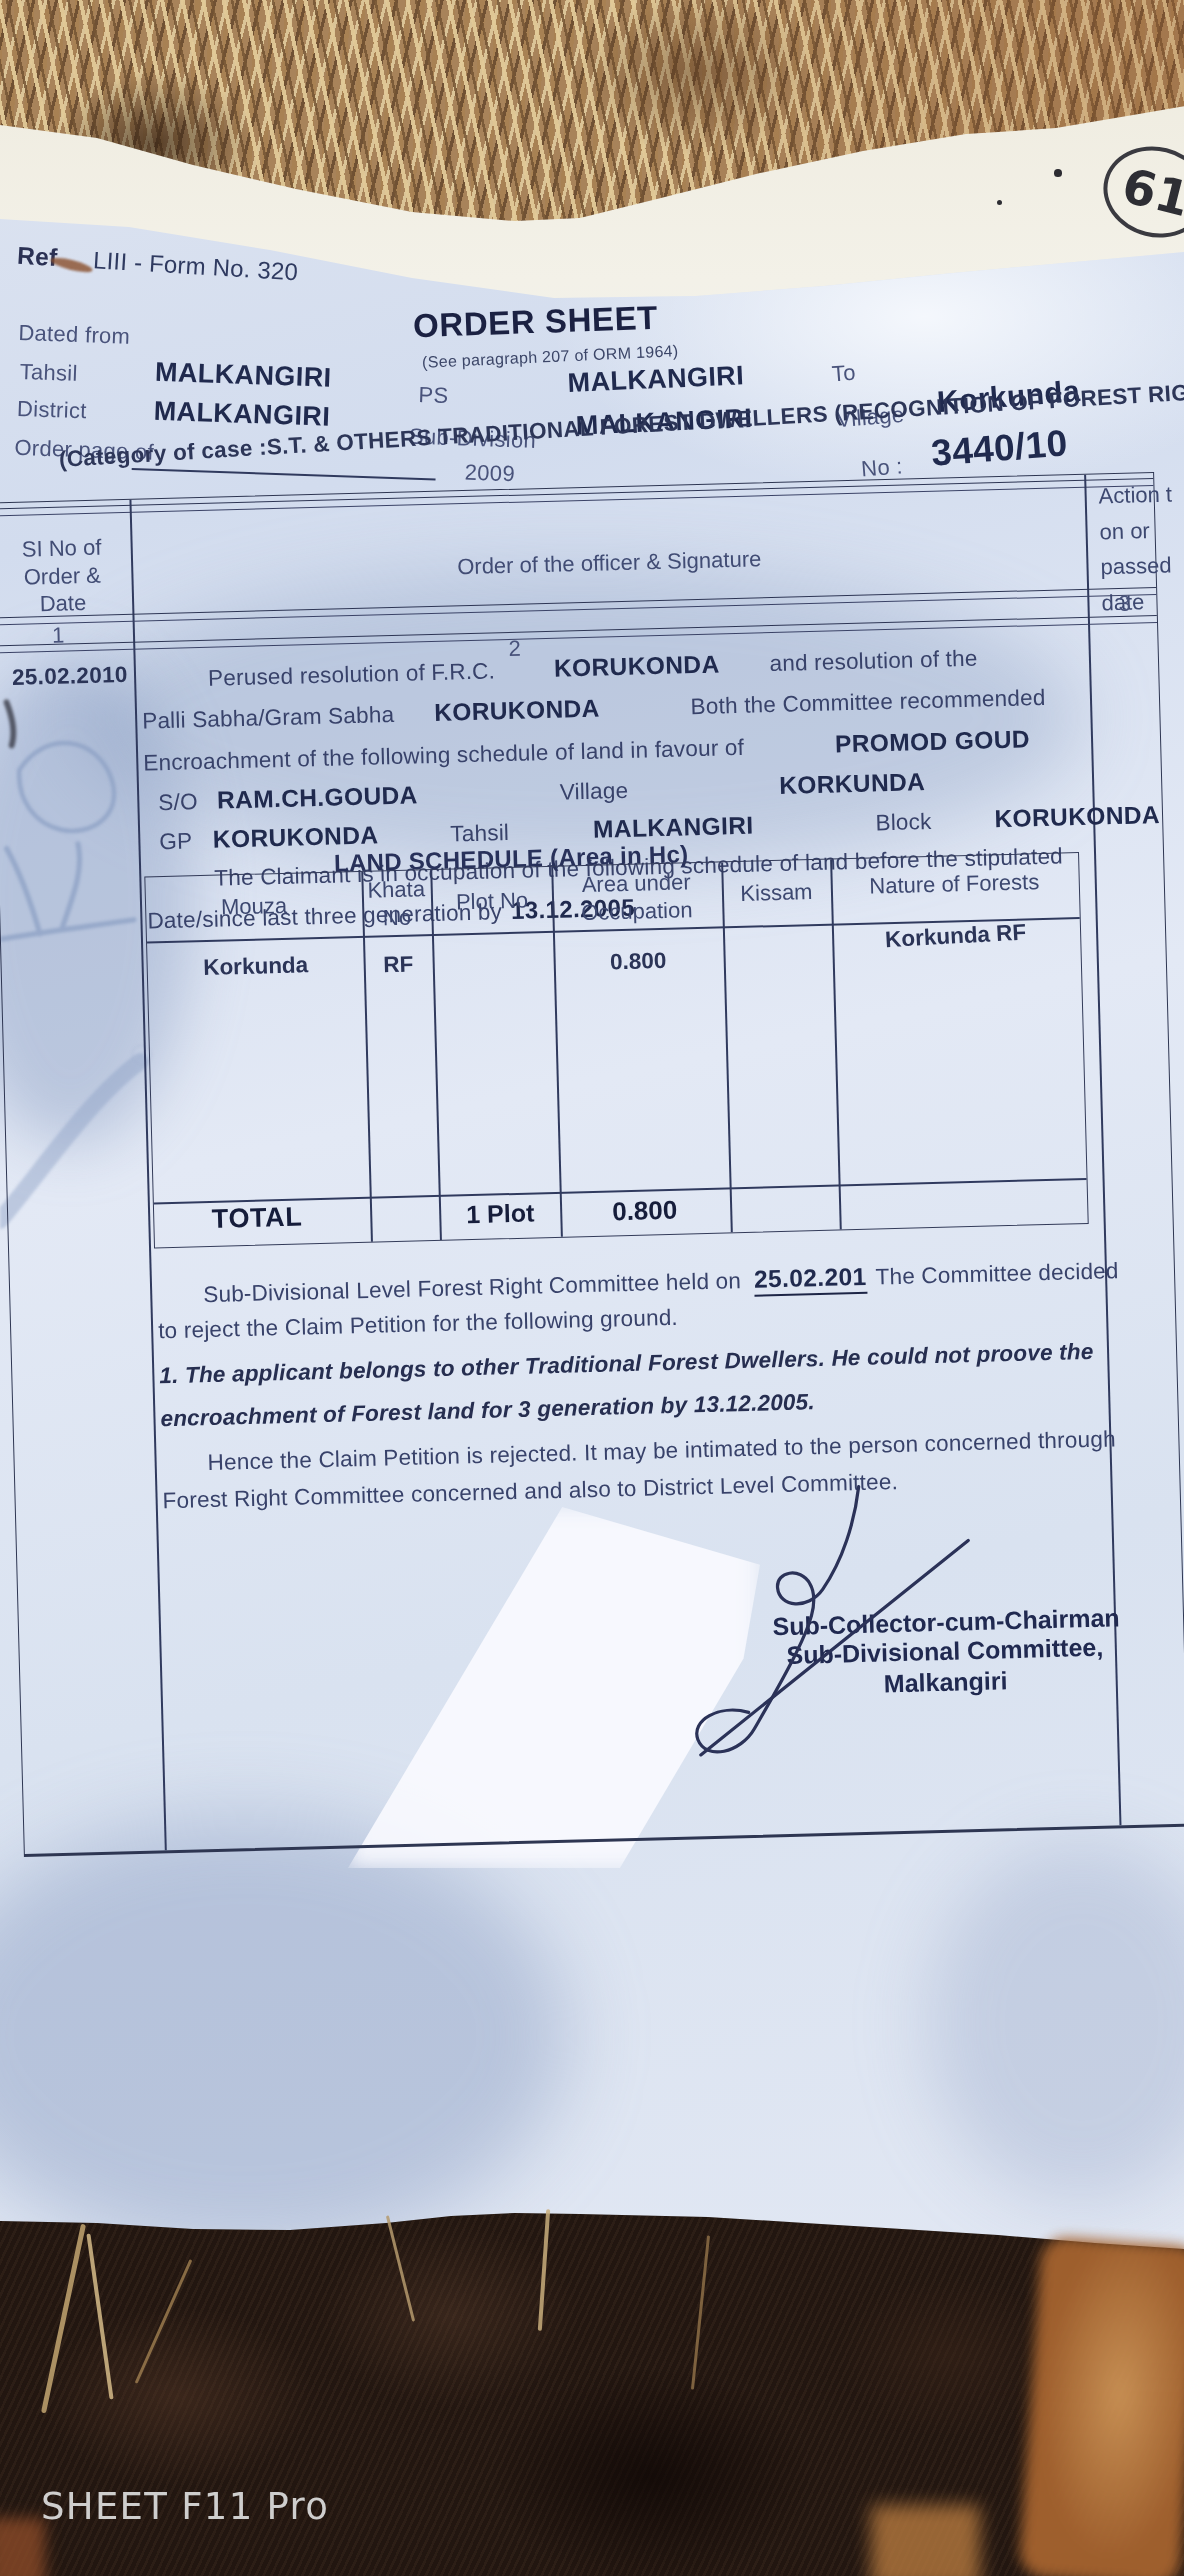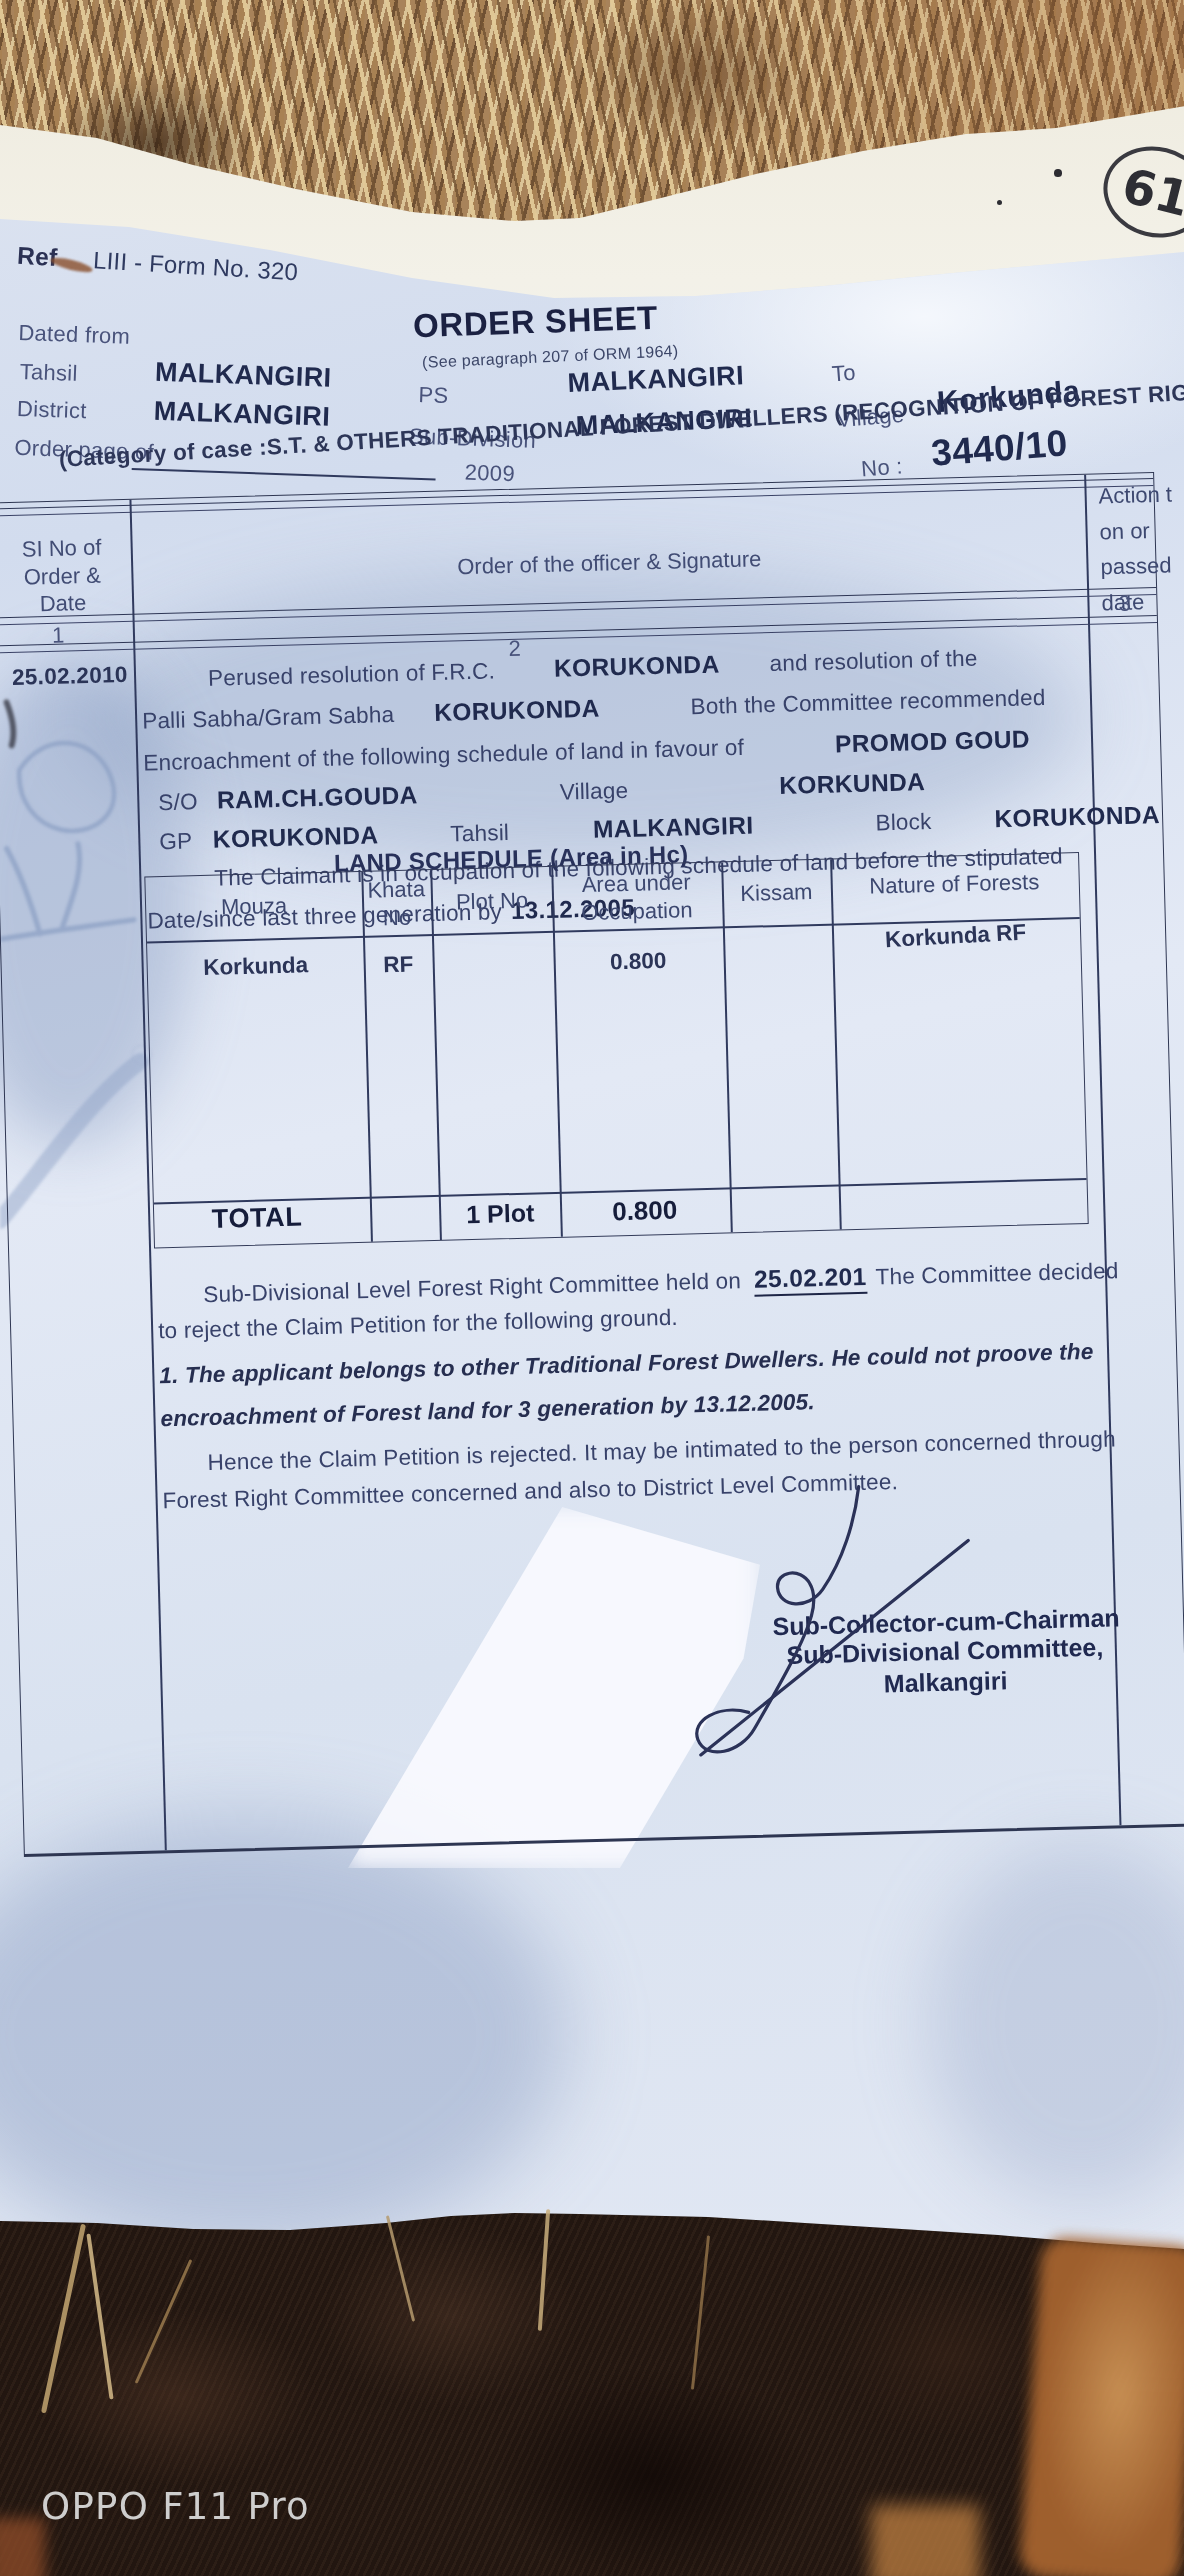--- a/index.html
+++ b/index.html
@@ -259,15 +259,15 @@
   <div class="strand" style="left:98px;top:2233px;width:3.9px;height:167px;background:#d6bc8a;transform:rotate(-8deg);"></div>
   <div class="strand" style="left:162px;top:2254px;width:3.2px;height:135px;background:#9a7a4e;transform:rotate(24deg);"></div>
   <div class="strand" style="left:399px;top:2214px;width:3.2px;height:109px;background:#b59a6d;transform:rotate(-14deg);"></div>
   <div class="strand" style="left:542px;top:2209px;width:3.9px;height:122px;background:#c9ae7d;transform:rotate(4deg);"></div>
   <div class="strand" style="left:699px;top:2235px;width:3.2px;height:155px;background:#8d6f46;transform:rotate(6deg);"></div>
 
   <div class="strand" style="left:1030px;top:2241px;width:161px;height:341px;background:radial-gradient(60% 60% at 55% 45%,#cf9557,#a5632f 80%);opacity:.95;filter:blur(6.4px);border-radius:26px;transform:rotate(4deg);"></div>
   <div class="strand" style="left:871px;top:2505px;width:109px;height:84px;background:#b5793f;filter:blur(9px);opacity:.8;"></div>
   <div class="strand" style="left:-13px;top:2518px;width:58px;height:71px;background:#8a4a28;filter:blur(7.7px);opacity:.8;"></div>
 
-  <div class="watermark">OPPO F11 Pro</div>
+  <div class="watermark">SHEET F11 Pro</div>
 </div>
 
 
 </body></html>

